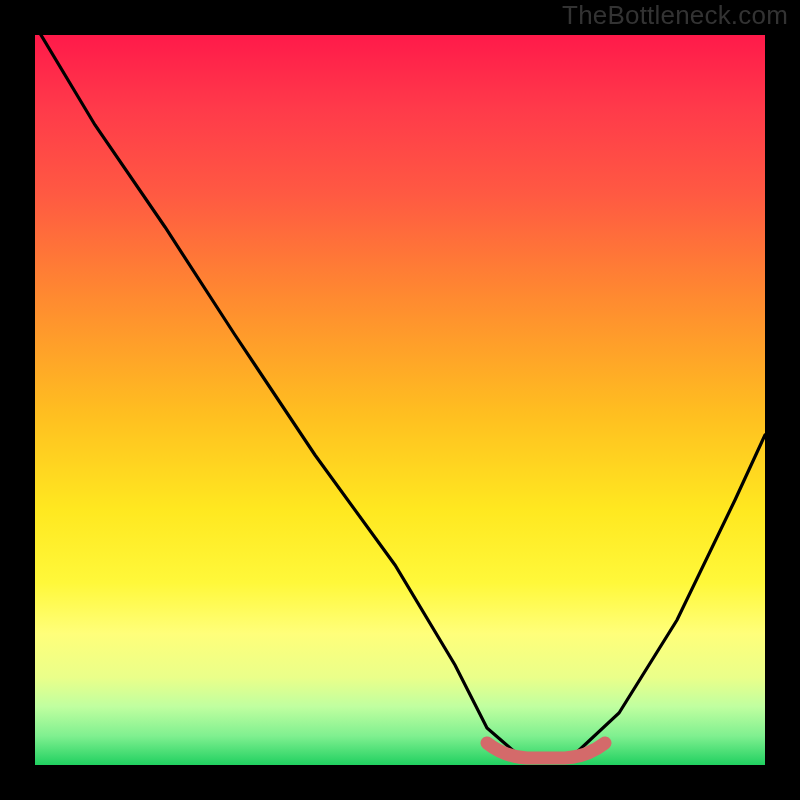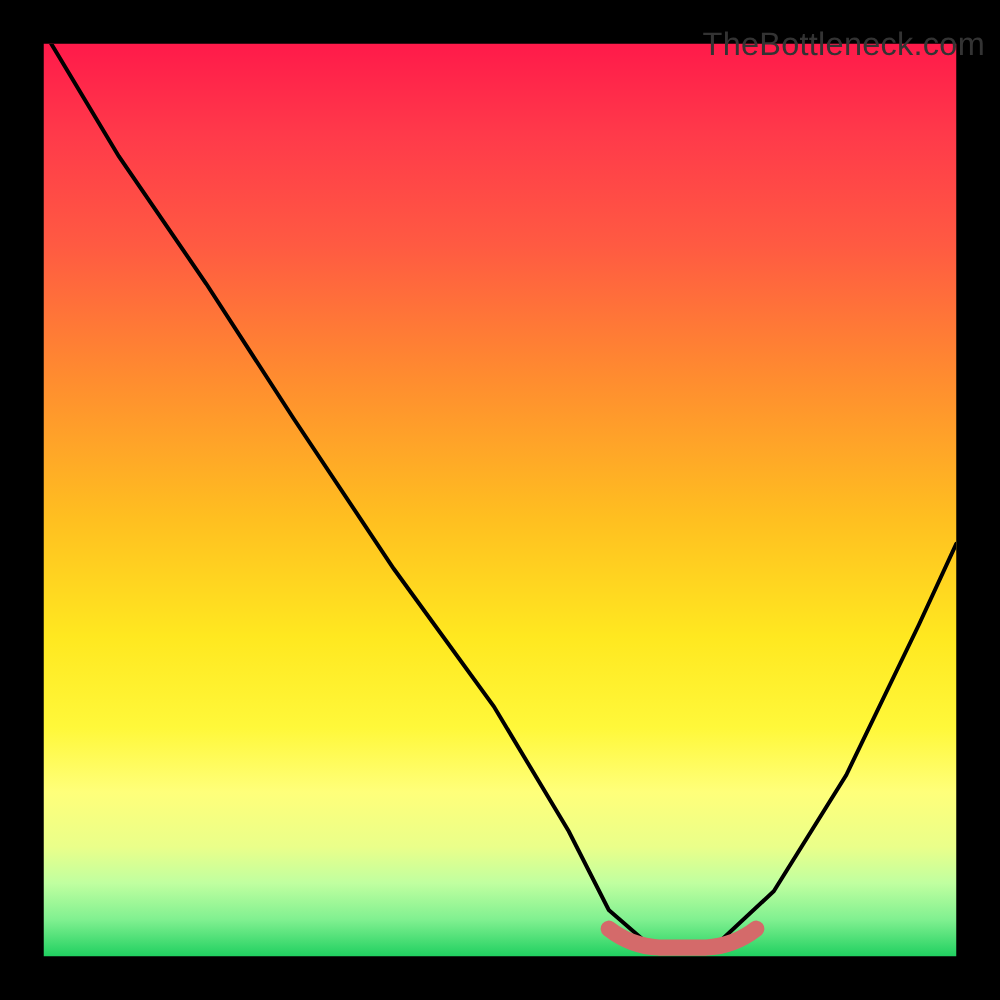--- a/index.html
+++ b/index.html
@@ -33,21 +33,21 @@
       #ffff7a 82%,
       #eaff8a 88%,
       #c0ffa0 92%,
       #80f090 96%,
       #20d060 100%
     );
     overflow: hidden;
   }
   .watermark {
     position: absolute;
-    top: 20px;
+    top: 0;
     right: 12px;
     color: #333;
     font-family: Arial, Helvetica, sans-serif;
     font-size: 26px;
     letter-spacing: 0.2px;
     z-index: 5;
   }
   svg.curve {
     position: absolute;
     left: 0;

